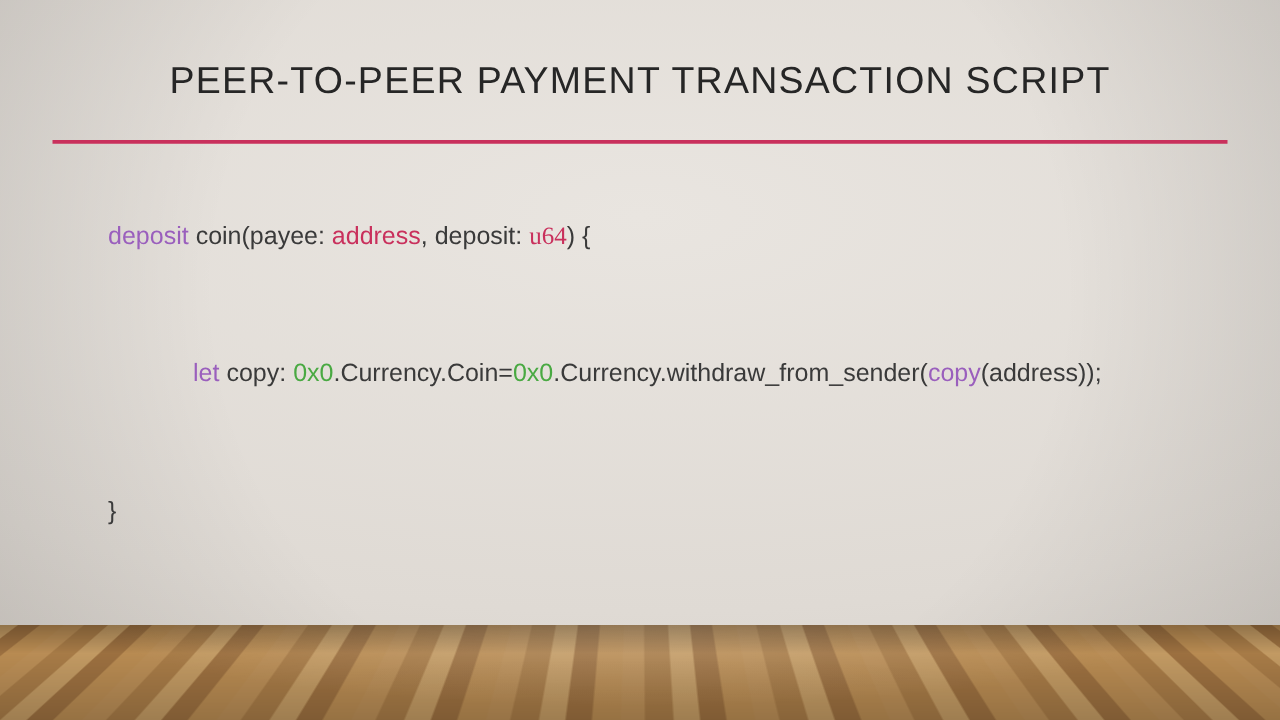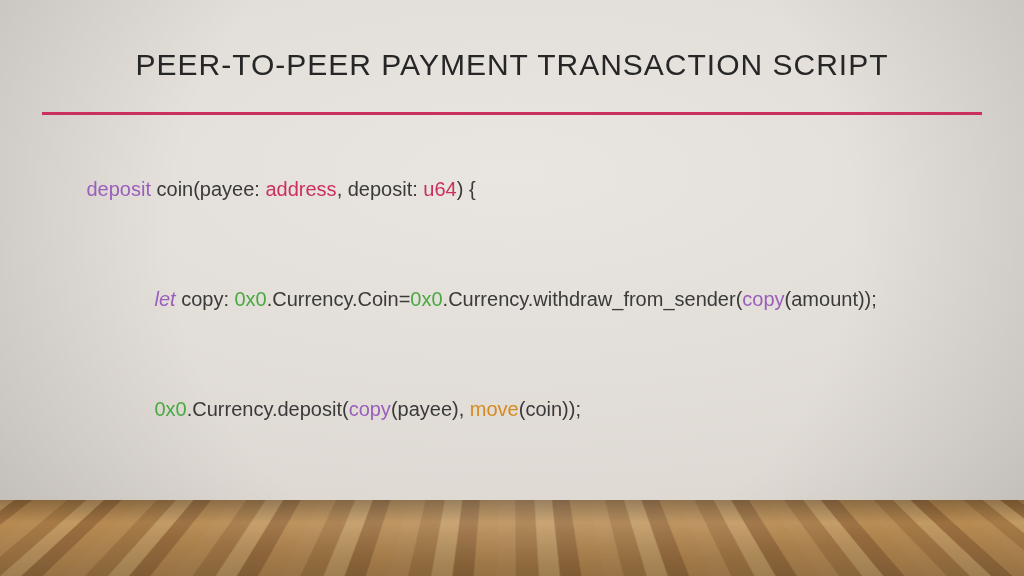--- a/index.html
+++ b/index.html
@@ -102,27 +102,24 @@
 
 <div class="slide">
   <div class="vignette"></div>
 
   <div class="content">
     <h1 class="title">PEER-TO-PEER PAYMENT TRANSACTION SCRIPT</h1>
     <div class="rule" style="border-top-color:#c9305c"></div>
 
     <div class="code">
       <div class="line">
-        <span class="t-kw" style="color: rgb(154, 95, 189);">deposit</span><span> coin(payee: </span><span class="t-type1" style="color: rgb(201, 48, 92);">address</span><span>, deposit: </span><span class="t-type2" style="color: rgb(201, 48, 92);">u64</span><span>) {</span>
+        <span class="t-kw" style="color: rgb(154, 95, 189);">deposit</span><span> coin(payee: </span><span class="t-type1" style="color: rgb(201, 48, 92);">address</span><span>, deposit: </span><span class="t-type2" style="color: rgb(201, 48, 92); font-family: Liberation Serif, serif;">u64</span><span>) {</span>
       </div>
       <div class="line indent1">
-        <span class="t-kw" style="color: rgb(154, 95, 189); font-style: italic;">let</span><span> copy: </span><span class="t-hex" style="color: rgb(73, 169, 66);">0x0</span><span>.Currency.Coin=</span><span class="t-hex" style="color: rgb(73, 169, 66);">0x0</span><span>.Currency.withdraw_from_sender(</span><span class="t-copy" style="color: rgb(154, 95, 189);">copy</span><span>(amount));</span>
-      </div>
-      <div class="line indent1">
-        <span class="t-hex" style="color: rgb(73, 169, 66);">0x0</span><span>.Currency.deposit(</span><span class="t-copy" style="color: rgb(154, 95, 189);">copy</span><span>(payee), </span><span class="t-move" style="color: rgb(214, 138, 31);">move</span><span>(coin));</span>
+        <span class="t-kw" style="color: rgb(154, 95, 189);">let</span><span> copy: </span><span class="t-hex" style="color: rgb(73, 169, 66);">0x0</span><span>.Currency.Coin=</span><span class="t-hex" style="color: rgb(73, 169, 66);">0x0</span><span>.Currency.withdraw_from_sender(</span><span class="t-copy" style="color: rgb(154, 95, 189);">copy</span><span>(address));</span>
       </div>
       <div class="line">
         <span>}</span>
       </div>
     </div>
   </div>
 
   <div class="floor">
     <div class="planks"></div>
   </div>

